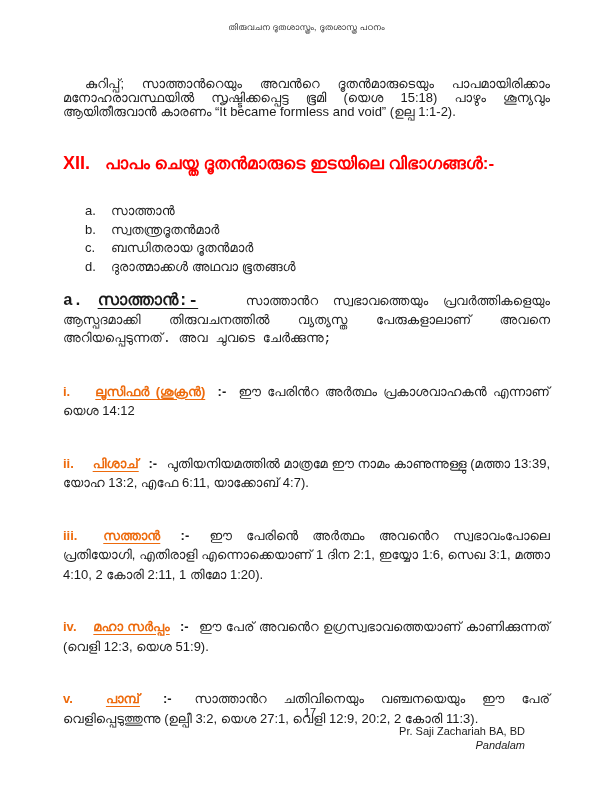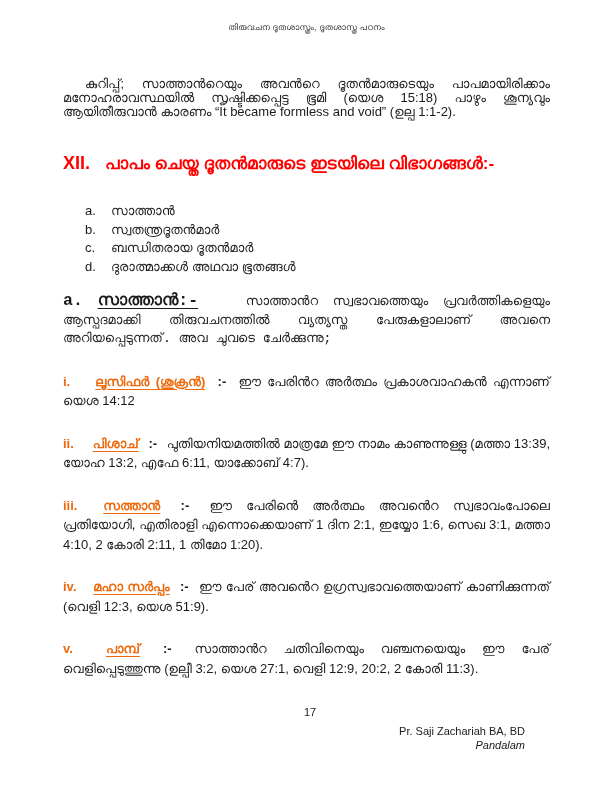--- a/index.html
+++ b/index.html
@@ -68,21 +68,21 @@
   .subsection .sub-head{
     font-size:16.5px;
     font-weight:bold;
   }
   .subsection .sub-title{
     text-decoration:underline;
     text-underline-offset:3px;
   }
   .subsection .gap{display:inline-block;width:18px;}
   .name-item{
-    margin-top:23px;
+    margin-top:33px;
     font-size:13px;
     line-height:19.5px;
     text-align:justify;
   }
   .name-item .roman{
     color:#ed6a0c;
     font-weight:bold;
     display:inline-block;
     min-width:26px;
   }

